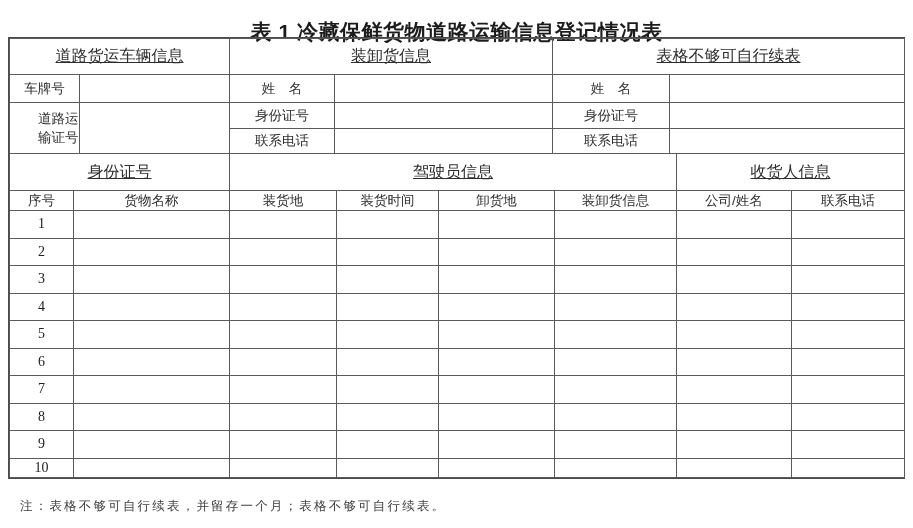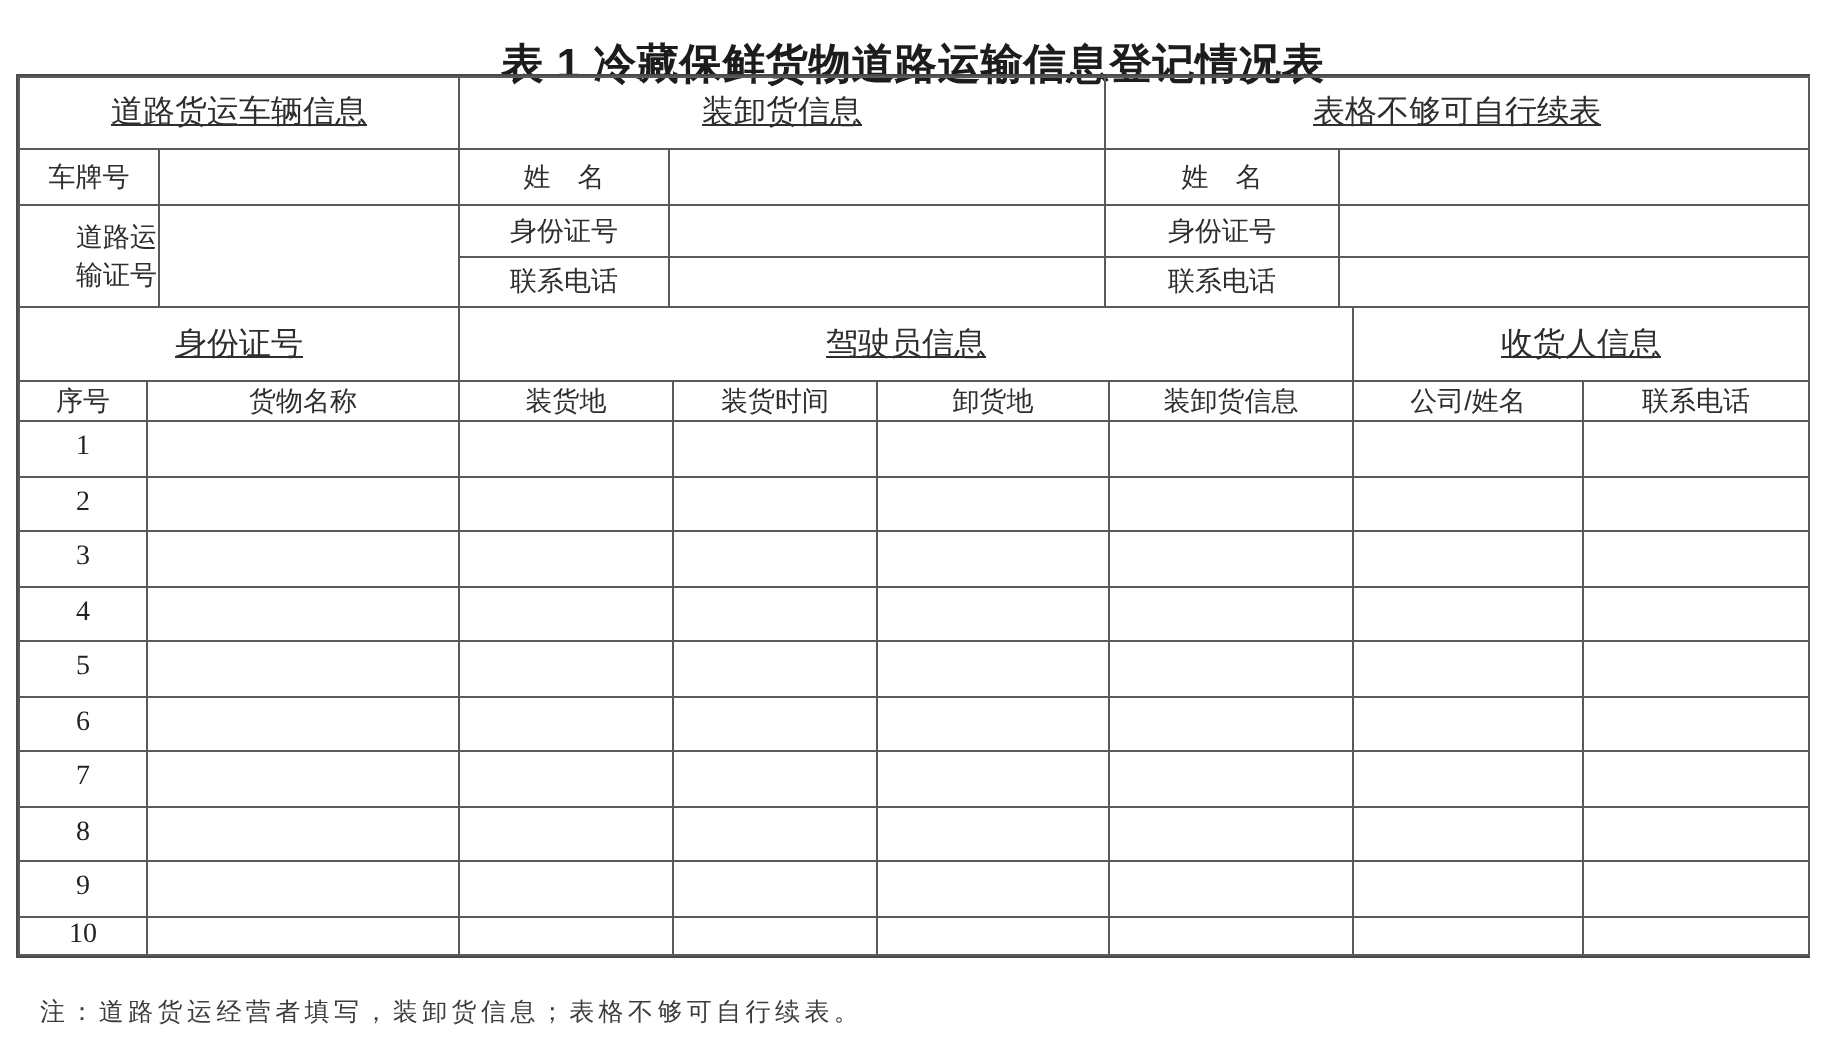--- a/index.html
+++ b/index.html
@@ -209,15 +209,15 @@
         <td></td>
         <td></td>
         <td></td>
         <td></td>
         <td></td>
       </tr>
     </tbody>
       </table>
   </div>
 
-  <div class="note">注：道路货运经营者填写，装卸货信息；表格不够可自行续表。</div>
+  <div class="note">注：表格不够可自行续表，并留存一个月；表格不够可自行续表。</div>
 
 </div>
 
 </body></html>

